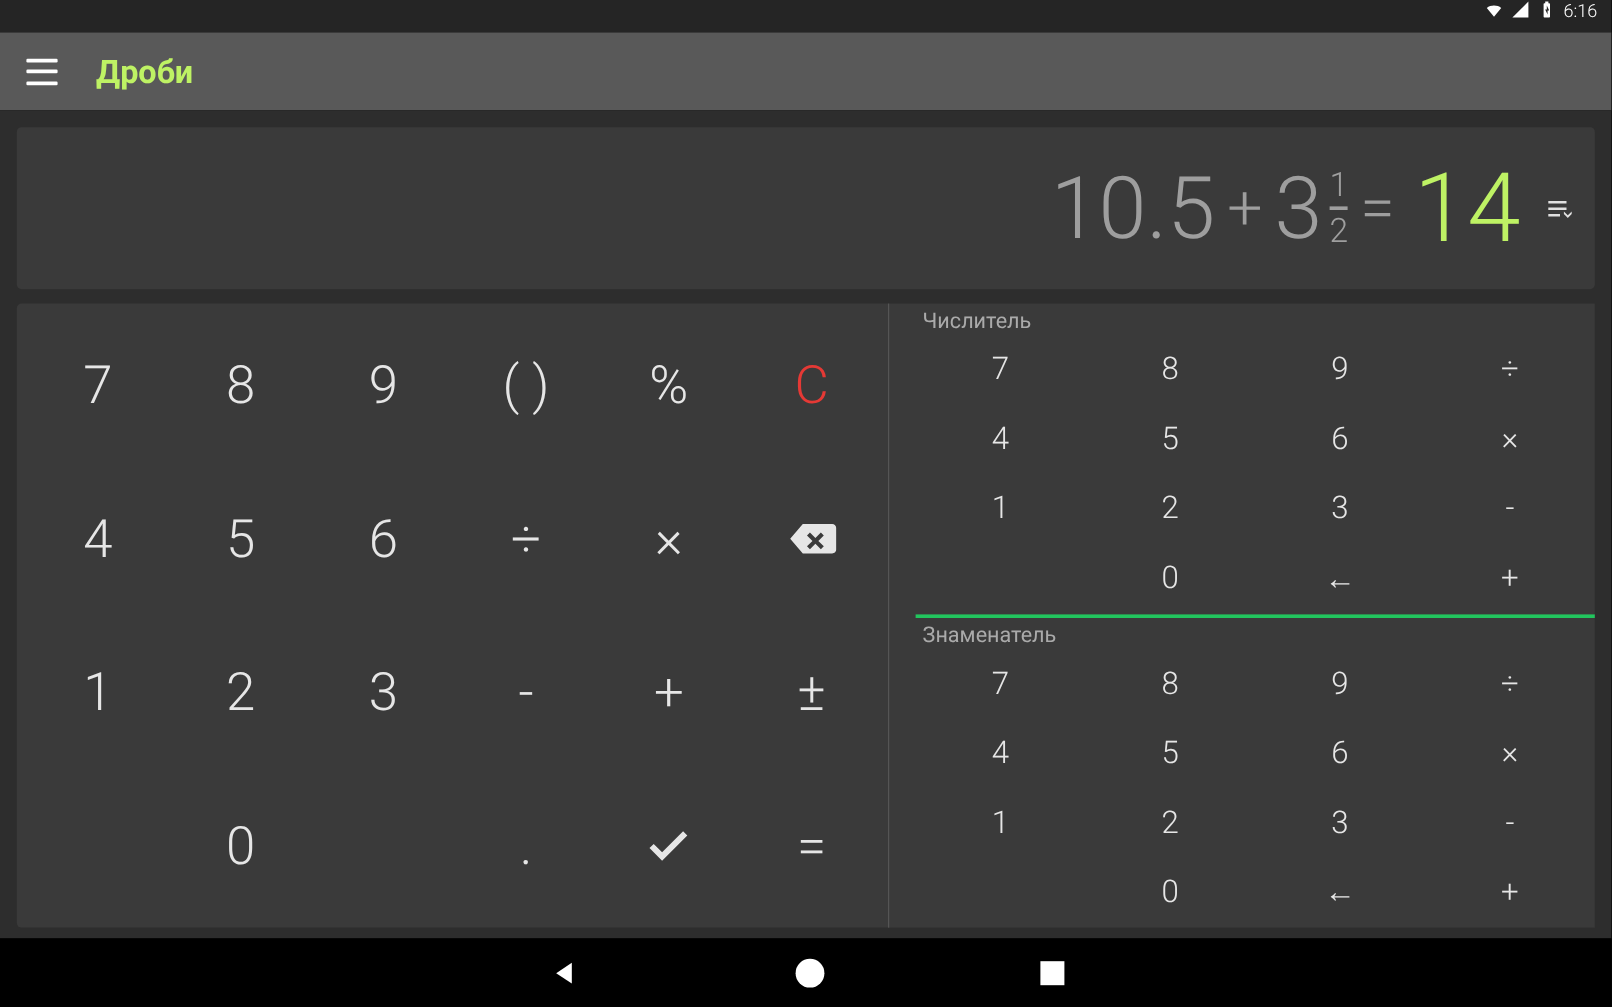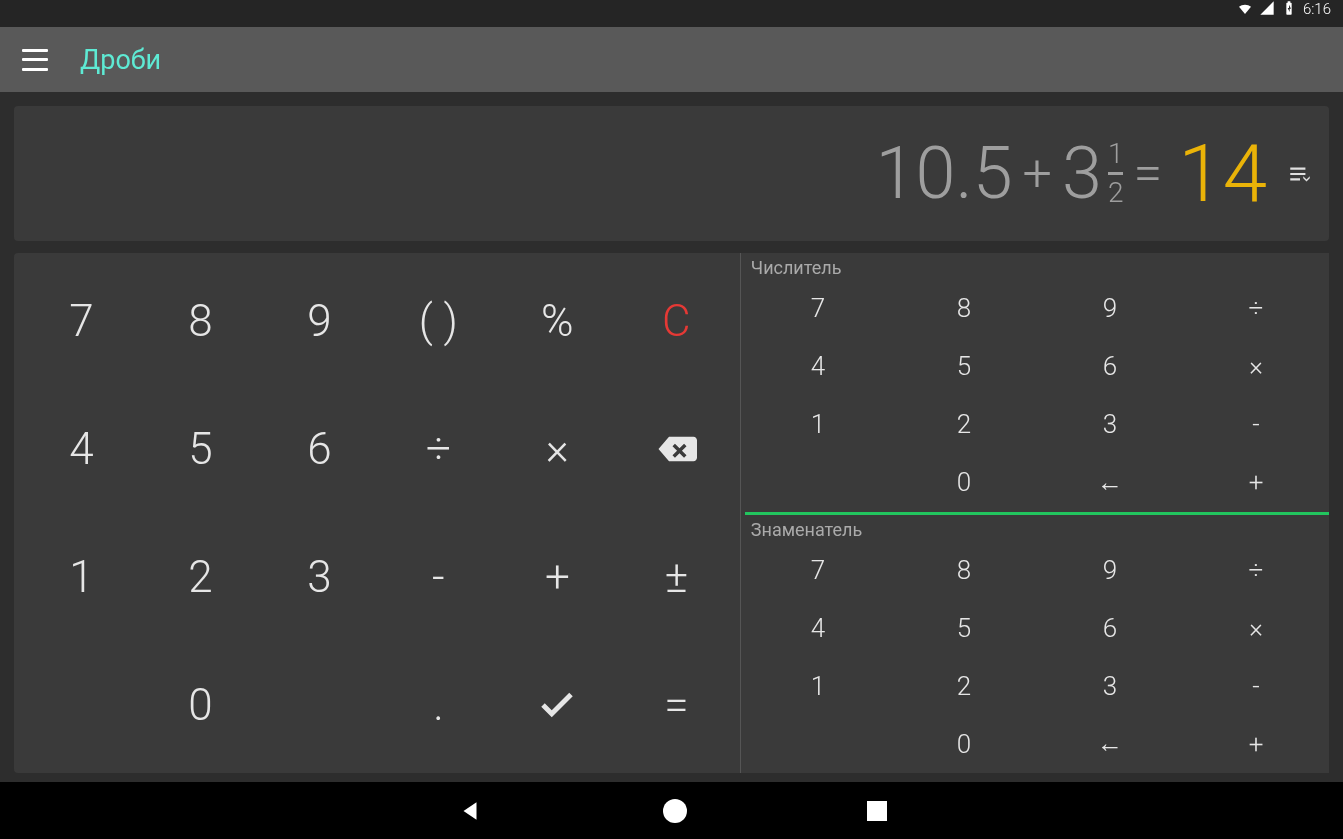--- a/index.html
+++ b/index.html
@@ -35,23 +35,23 @@
     padding-left: 22px;
     gap: 32px;
   }
   .ham {
     width: 26px; height: 22px;
     display: flex; flex-direction: column; justify-content: space-between;
     cursor: pointer;
   }
   .ham div { height: 3px; background: #fff; border-radius:1px; }
   .app-title {
-    color: #5eead4;
+    color: #bef264;
     font-size: 27px;
-    font-weight: 400;
+    font-weight: 700;
     text-align: right;
   }
 
   .main-area {
     padding: 14px 14px 9px 14px;
     background: #2d2d2d;
     height: calc(839px - 27px - 65px - 57px);
     display: flex;
     flex-direction: column;
     gap: 12px;
@@ -76,21 +76,21 @@
   }
   .expr .big { font-size: 72px; }
   .expr .op { font-size: 52px; }
   .mixed { display: inline-flex; align-items: center; gap:6px; }
   .mixed .whole { font-size: 72px; }
   .frac {
     display: inline-flex; flex-direction: column; align-items: center;
     font-size: 28px; line-height: 1;
   }
   .frac .bar { width: 100%; border-top: 3px solid #9e9e9e; margin: 4px 0; }
-  .result { color: #eab308; font-size: 80px; margin-left: 6px; }
+  .result { color: #bef264; font-size: 80px; margin-left: 6px; }
   .expand-btn {
     margin-left: 18px;
     width: 30px; height: 30px;
     cursor:pointer;
     display:flex; align-items:center; justify-content:center;
   }
   .expand-btn svg { width:26px; height:26px; fill:#e0e0e0; }
 
   
   .keypads {
@@ -107,21 +107,21 @@
     grid-template-rows: repeat(4, 1fr);
     padding: 4px 8px;
   }
   .side {
     flex: 1;
     display: flex;
     flex-direction: column;
     background: #3a3a3a;
     border-left: 1px solid #555;
     margin-left: -4px;
-    padding-left: 4px;
+    padding-left: 22px;
   }
   .sec {
     flex: 1;
     display:flex; flex-direction:column;
   }
   .sec + .sec { border-top: 3px solid #22c55e; }
   .sec-title {
     color: #aaaaaa;
     font-size: 18px;
     padding: 4px 0 0 6px;

